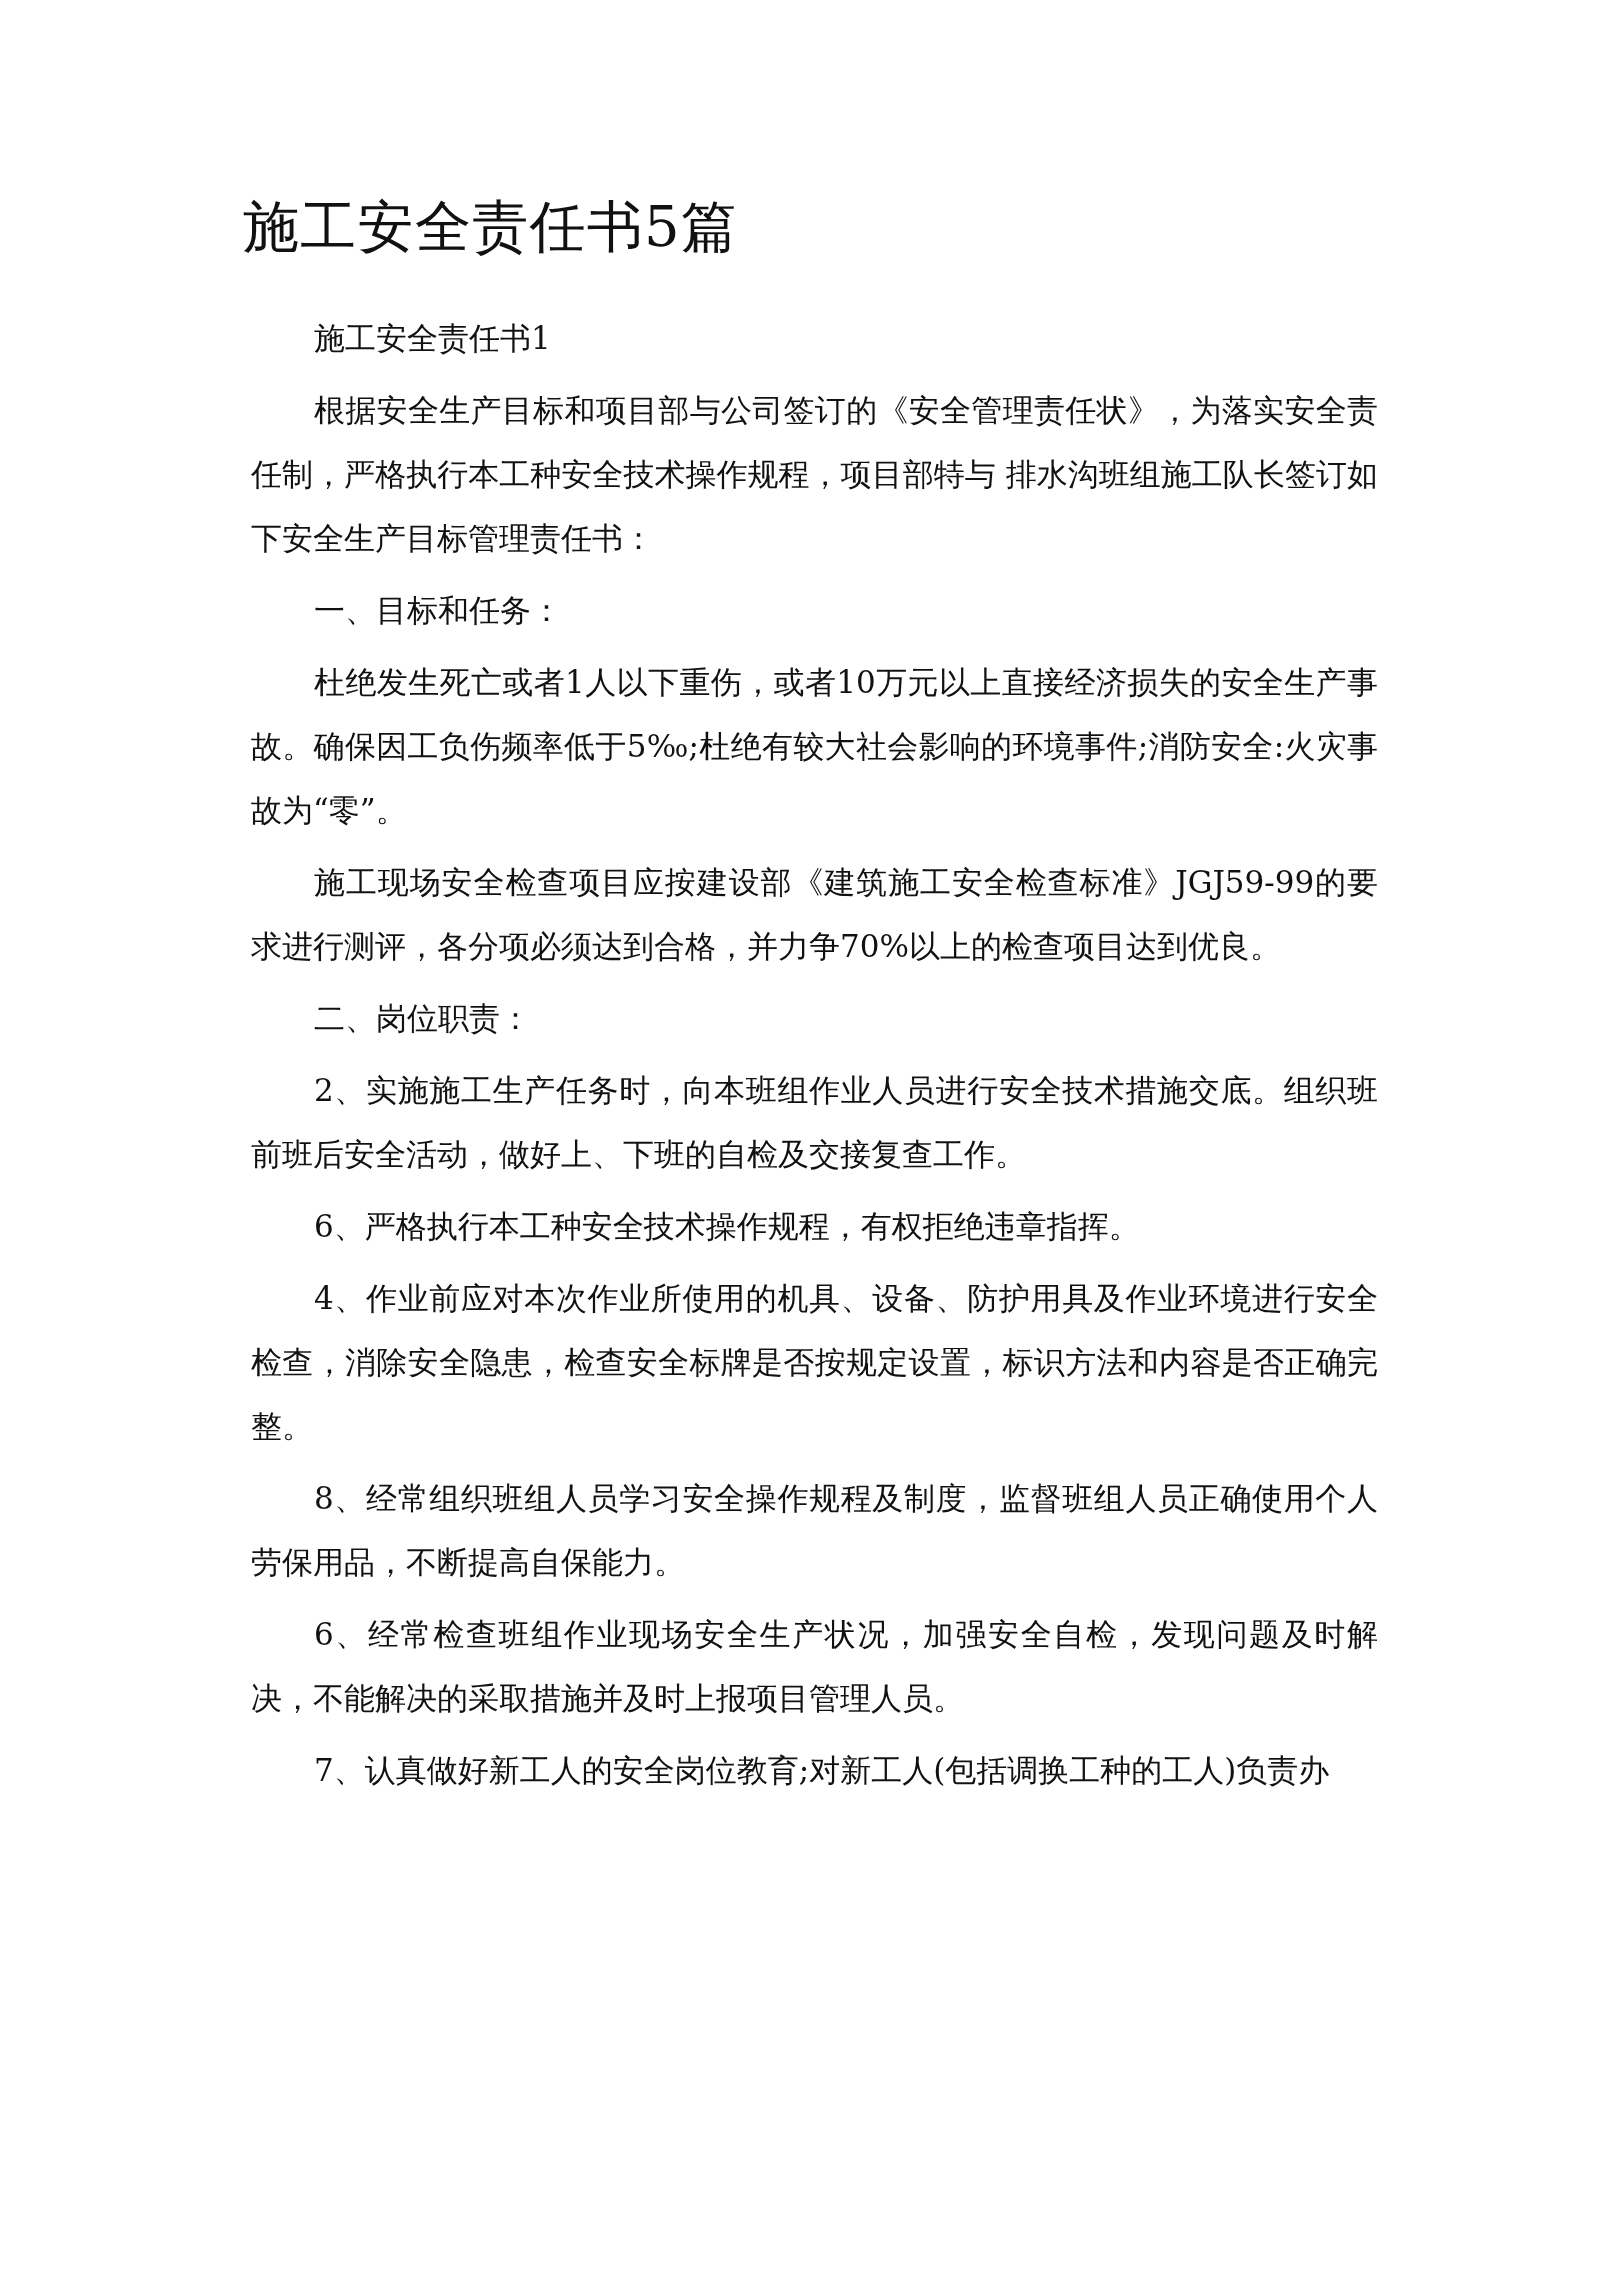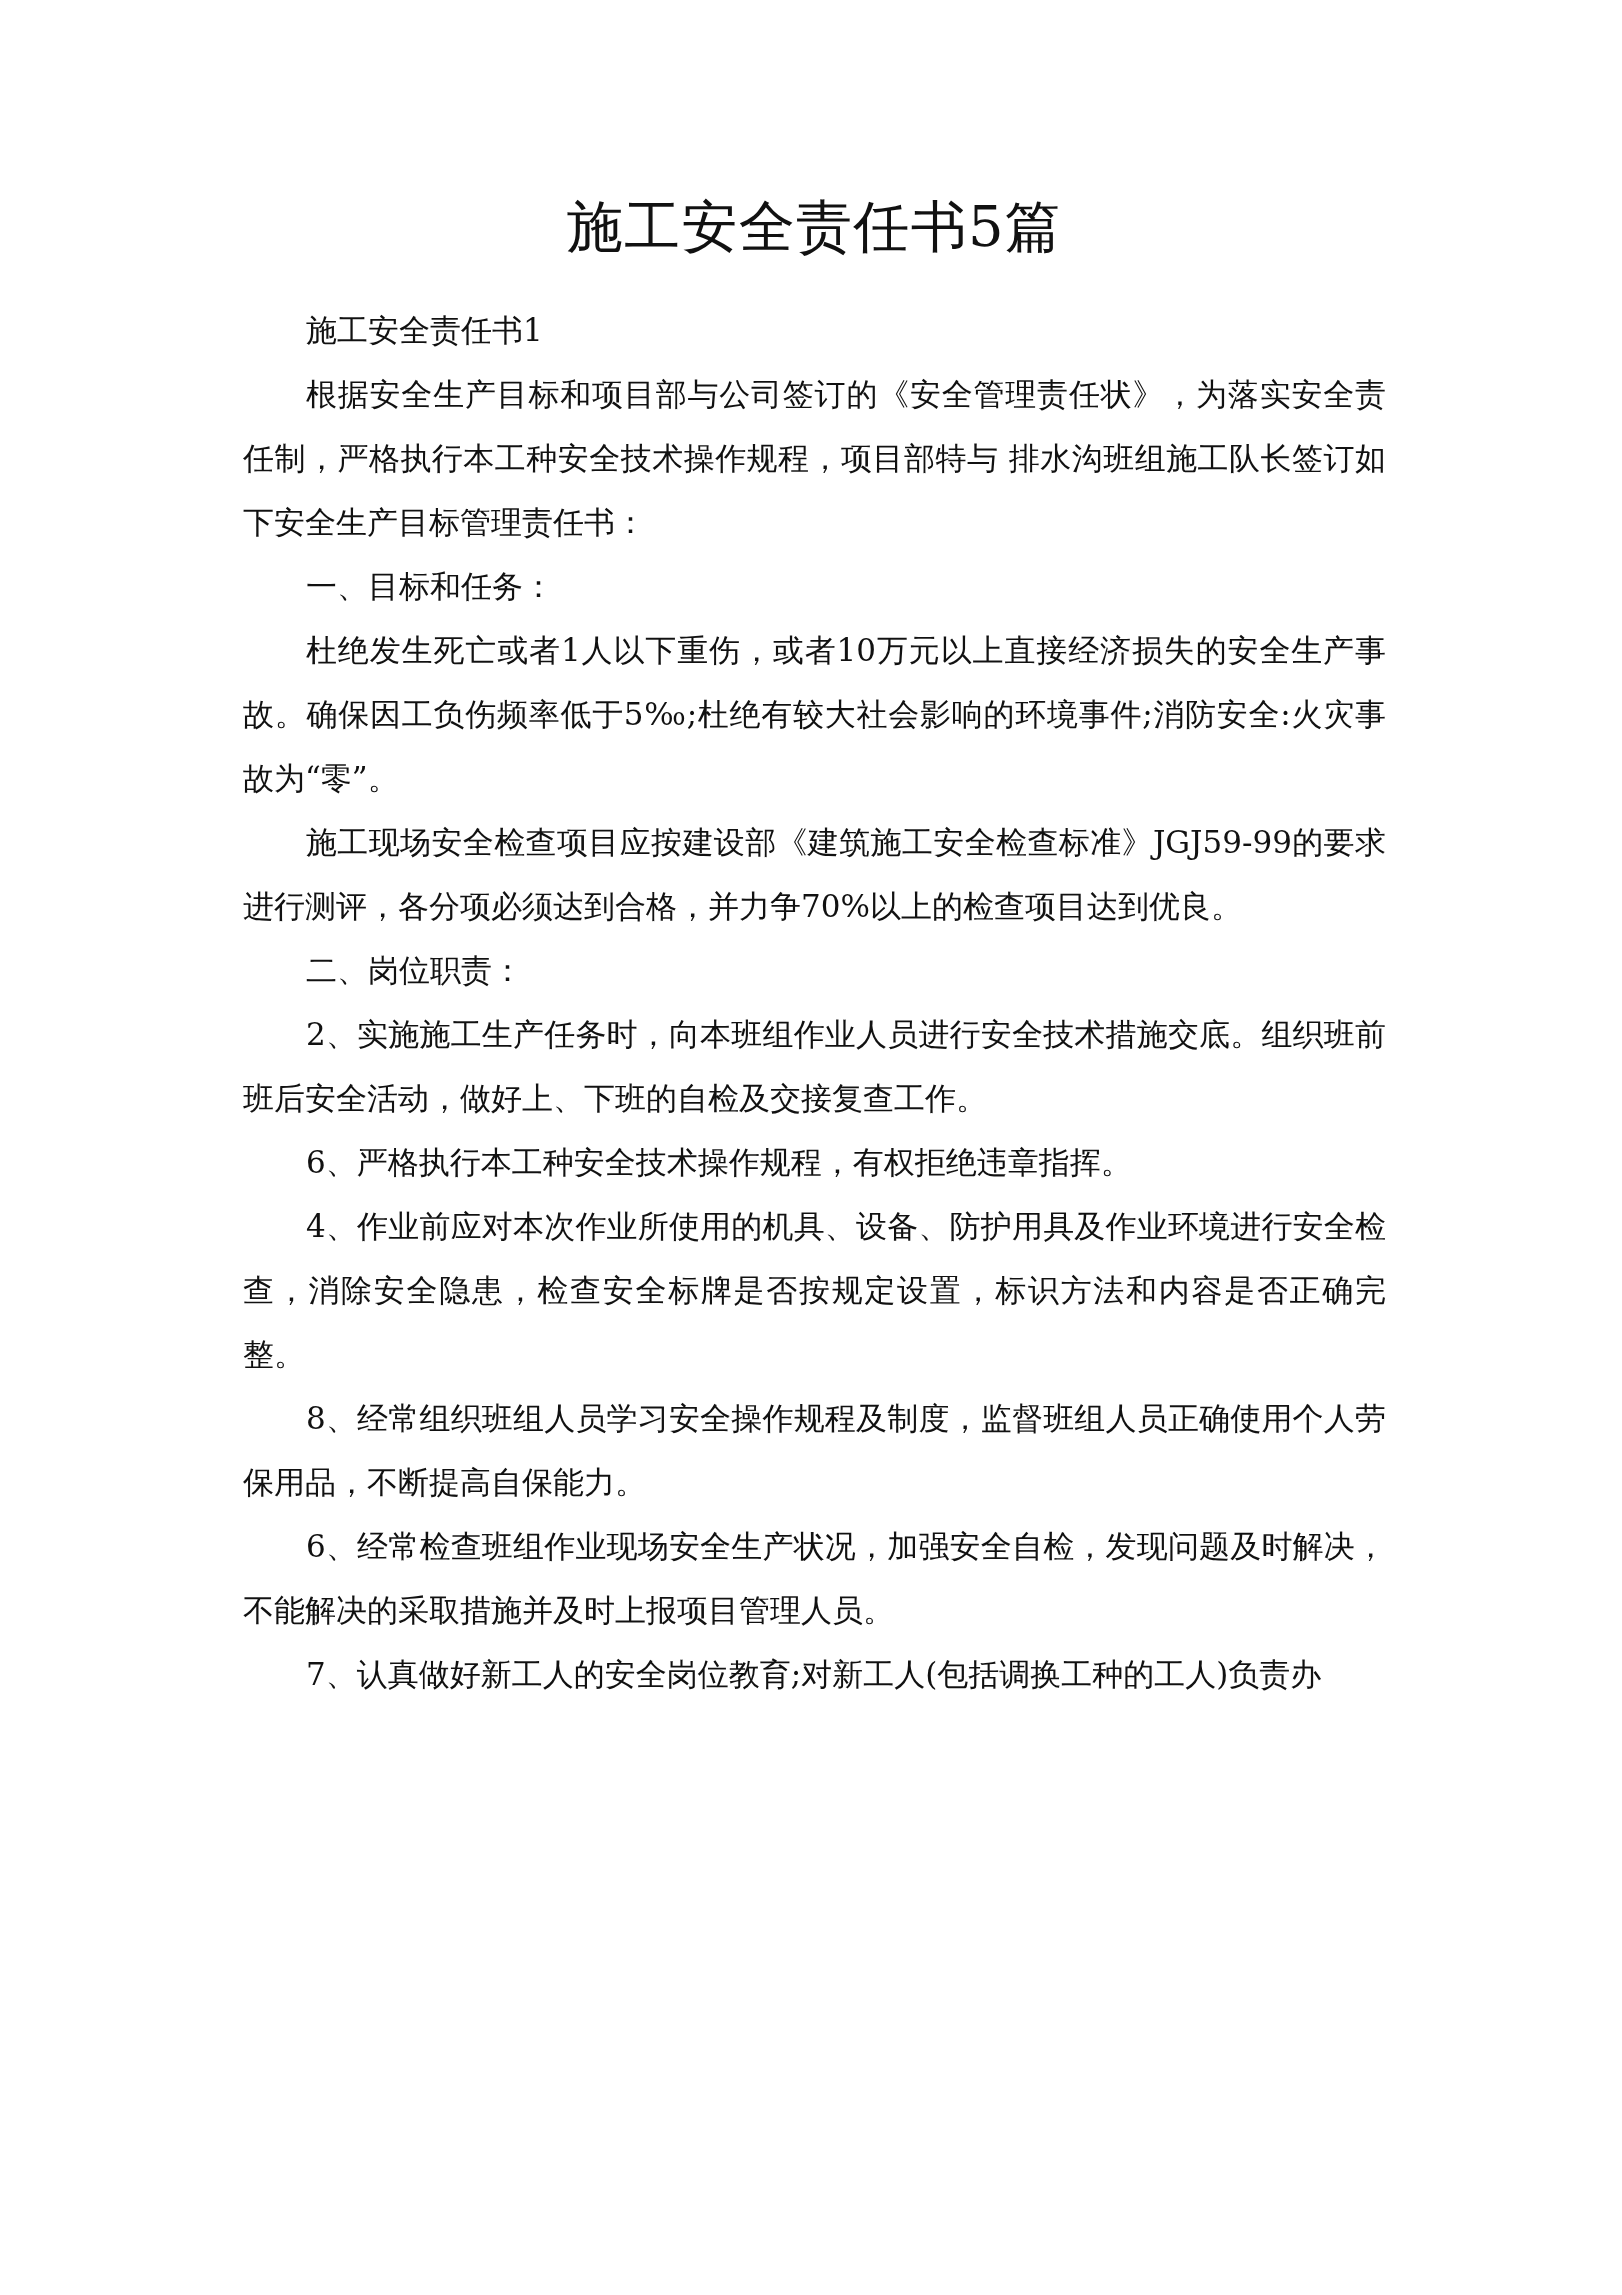--- a/index.html
+++ b/index.html
@@ -19,37 +19,36 @@
       position: absolute;
       left: 243px;
       top: 0;
       width: 1143px;
     }
     .doc-title {
       position: absolute;
       top: 194px;
       left: 0;
       width: 1143px;
-      text-align: center;
       font-size: 56px;
       line-height: 65px;
       letter-spacing: 1.3px;
       margin: 0;
       font-weight: normal;
     }
     .body {
       position: absolute;
       top: 298px;
       left: 0;
       width: 1143px;
       font-size: 31px;
       line-height: 64px;
     }
     .p {
-      margin: 0;
+      margin: 8px;
       text-indent: 63px;
       text-align: justify;
       text-align-last: left;
       word-break: break-all;
     }
   </style>
 </head>
 <body>
 
 <div class="page">

